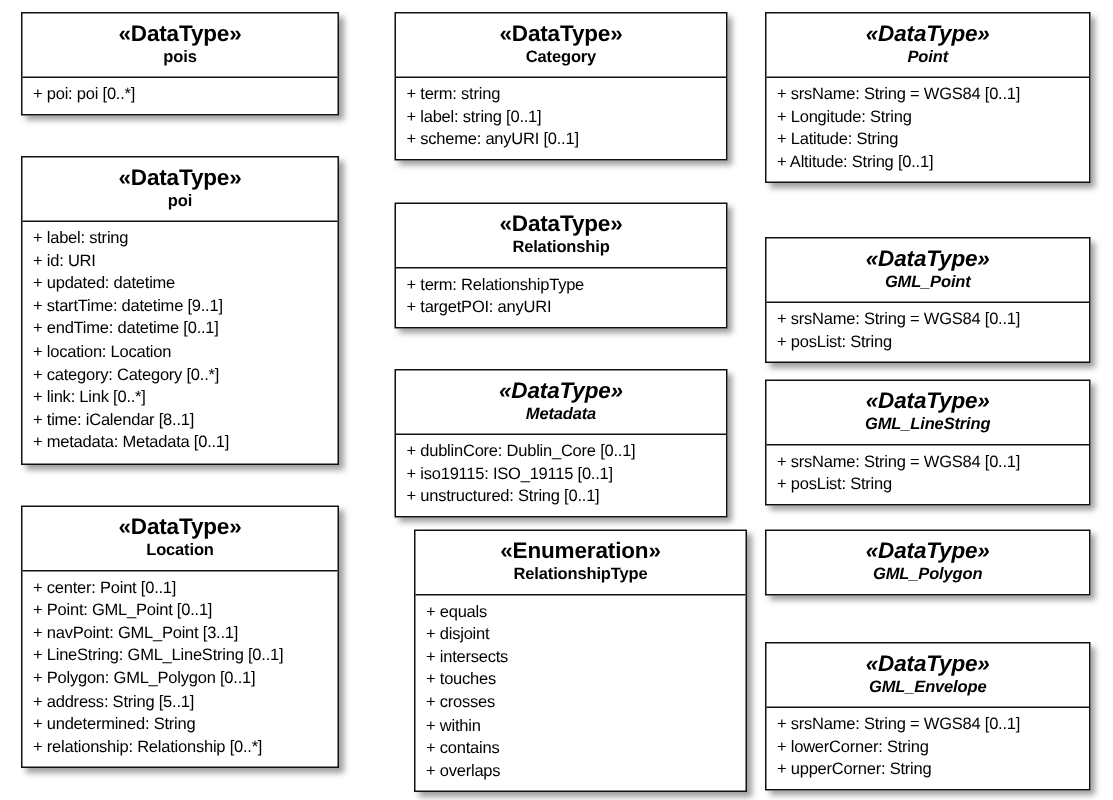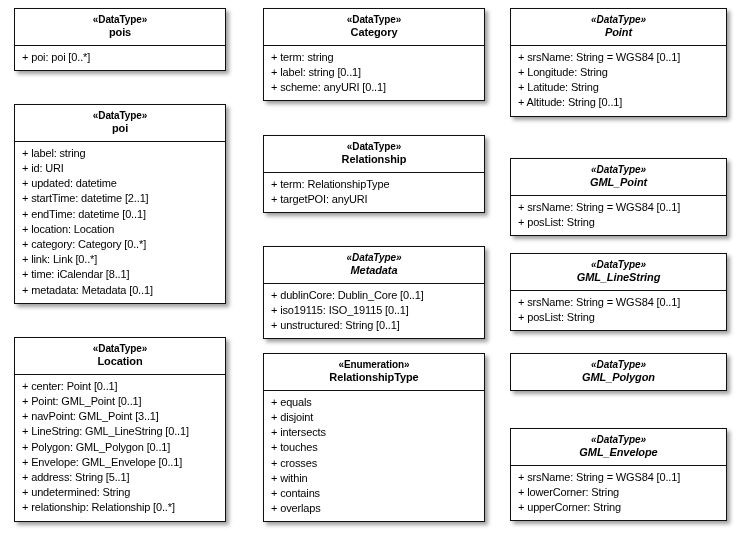--- a/index.html
+++ b/index.html
@@ -35,21 +35,21 @@
     padding: 5px 4px 6px 4px;
     line-height: 1.18;
     color: #000000;
   }
   .uml-class.has-body .uml-header {
     border-bottom: 1.5px solid #101010;
   }
 
   .stereotype {
     display: block;
-    font-size: 10px;
+    font-size: 15px;
     font-weight: bold;
     letter-spacing: -0.1px;
   }
   .classname {
     display: block;
     font-size: 11px;
     font-weight: bold;
     letter-spacing: -0.1px;
   }
 
@@ -86,41 +86,40 @@
     </div>
     <div class="uml-class has-body" style="left: 14px; top: 104px; width: 212px;">
       <div class="uml-header">
         <span class="stereotype">«DataType»</span>
         <span class="classname">poi</span>
       </div>
       <div class="uml-body">
         <div class="attr">+ label: string</div>
         <div class="attr">+ id: URI</div>
         <div class="attr">+ updated: datetime</div>
-        <div class="attr">+ startTime: datetime [2..1]</div>
+        <div class="attr">+ startTime: datetime [9..1]</div>
         <div class="attr">+ endTime: datetime [0..1]</div>
         <div class="attr">+ location: Location</div>
         <div class="attr">+ category: Category [0..*]</div>
         <div class="attr">+ link: Link [0..*]</div>
         <div class="attr">+ time: iCalendar [8..1]</div>
         <div class="attr">+ metadata: Metadata [0..1]</div>
       </div>
     </div>
     <div class="uml-class has-body" style="left: 14px; top: 337px; width: 212px;">
       <div class="uml-header">
         <span class="stereotype">«DataType»</span>
         <span class="classname">Location</span>
       </div>
       <div class="uml-body">
         <div class="attr">+ center: Point [0..1]</div>
         <div class="attr">+ Point: GML_Point [0..1]</div>
         <div class="attr">+ navPoint: GML_Point [3..1]</div>
         <div class="attr">+ LineString: GML_LineString [0..1]</div>
         <div class="attr">+ Polygon: GML_Polygon [0..1]</div>
-        <div class="attr">+ Envelope: GML_Envelope [0..1]</div>
         <div class="attr">+ address: String [5..1]</div>
         <div class="attr">+ undetermined: String</div>
         <div class="attr">+ relationship: Relationship [0..*]</div>
       </div>
     </div>
     <div class="uml-class has-body" style="left: 263px; top: 8px; width: 222px;">
       <div class="uml-header">
         <span class="stereotype">«DataType»</span>
         <span class="classname">Category</span>
       </div>
@@ -144,21 +143,21 @@
       <div class="uml-header italic">
         <span class="stereotype">«DataType»</span>
         <span class="classname">Metadata</span>
       </div>
       <div class="uml-body">
         <div class="attr">+ dublinCore: Dublin_Core [0..1]</div>
         <div class="attr">+ iso19115: ISO_19115 [0..1]</div>
         <div class="attr">+ unstructured: String [0..1]</div>
       </div>
     </div>
-    <div class="uml-class has-body" style="left: 263px; top: 353px; width: 222px;">
+    <div class="uml-class has-body" style="left: 276px; top: 353px; width: 222px;">
       <div class="uml-header">
         <span class="stereotype">«Enumeration»</span>
         <span class="classname">RelationshipType</span>
       </div>
       <div class="uml-body">
         <div class="attr">+ equals</div>
         <div class="attr">+ disjoint</div>
         <div class="attr">+ intersects</div>
         <div class="attr">+ touches</div>
         <div class="attr">+ crosses</div>

